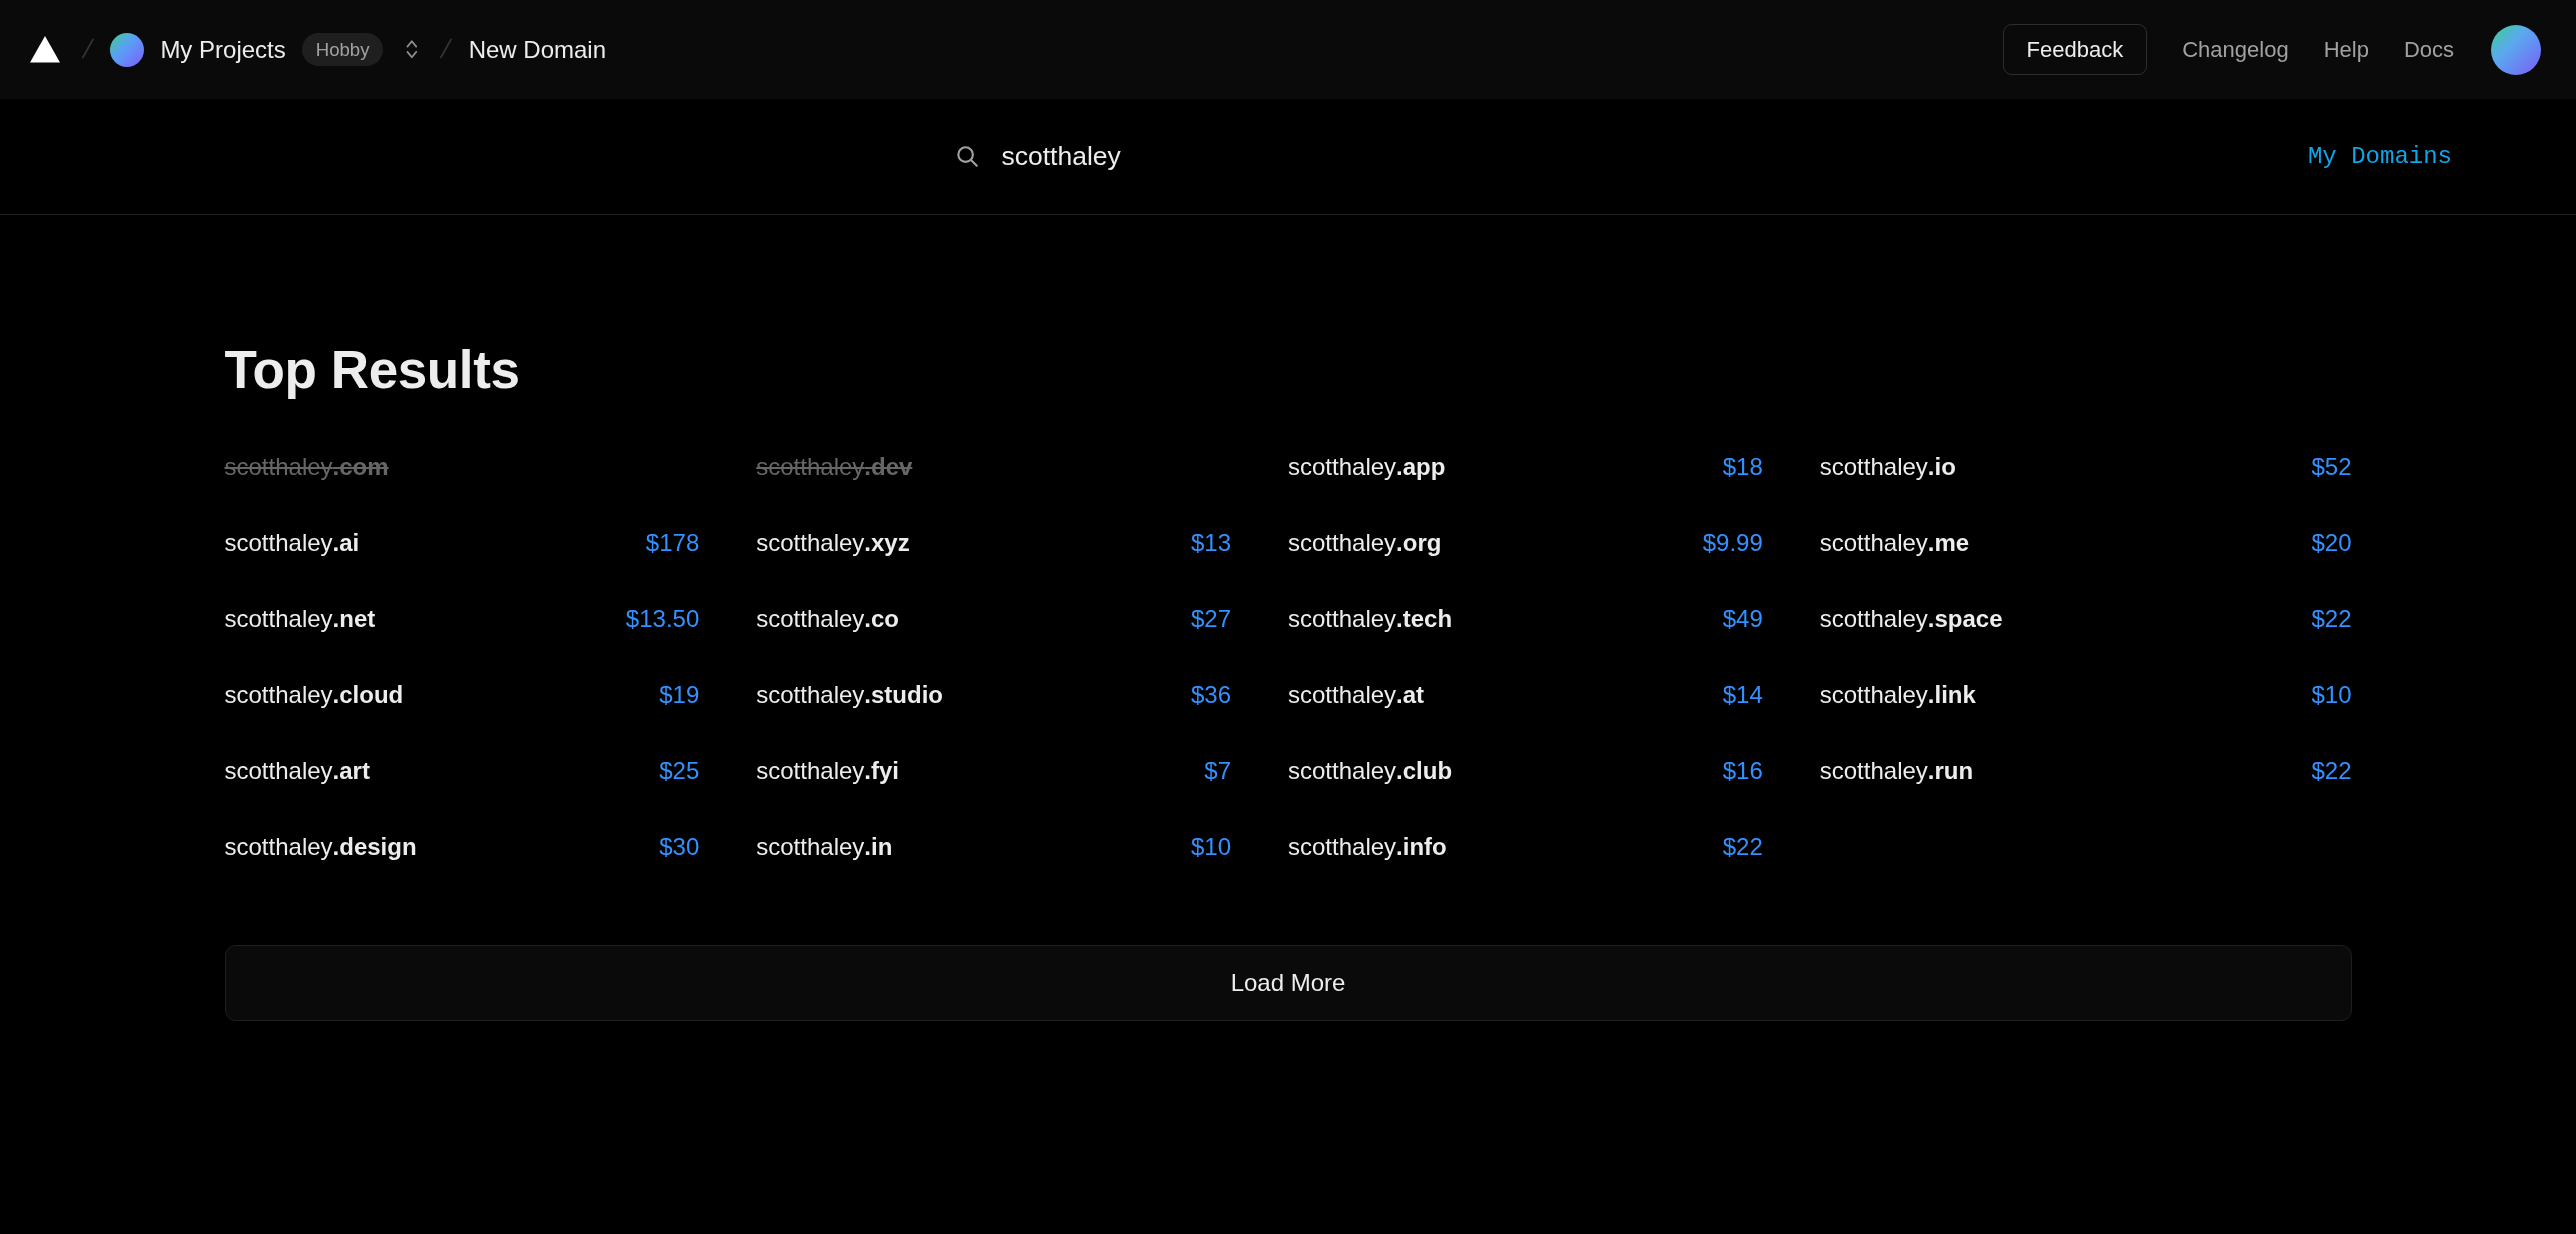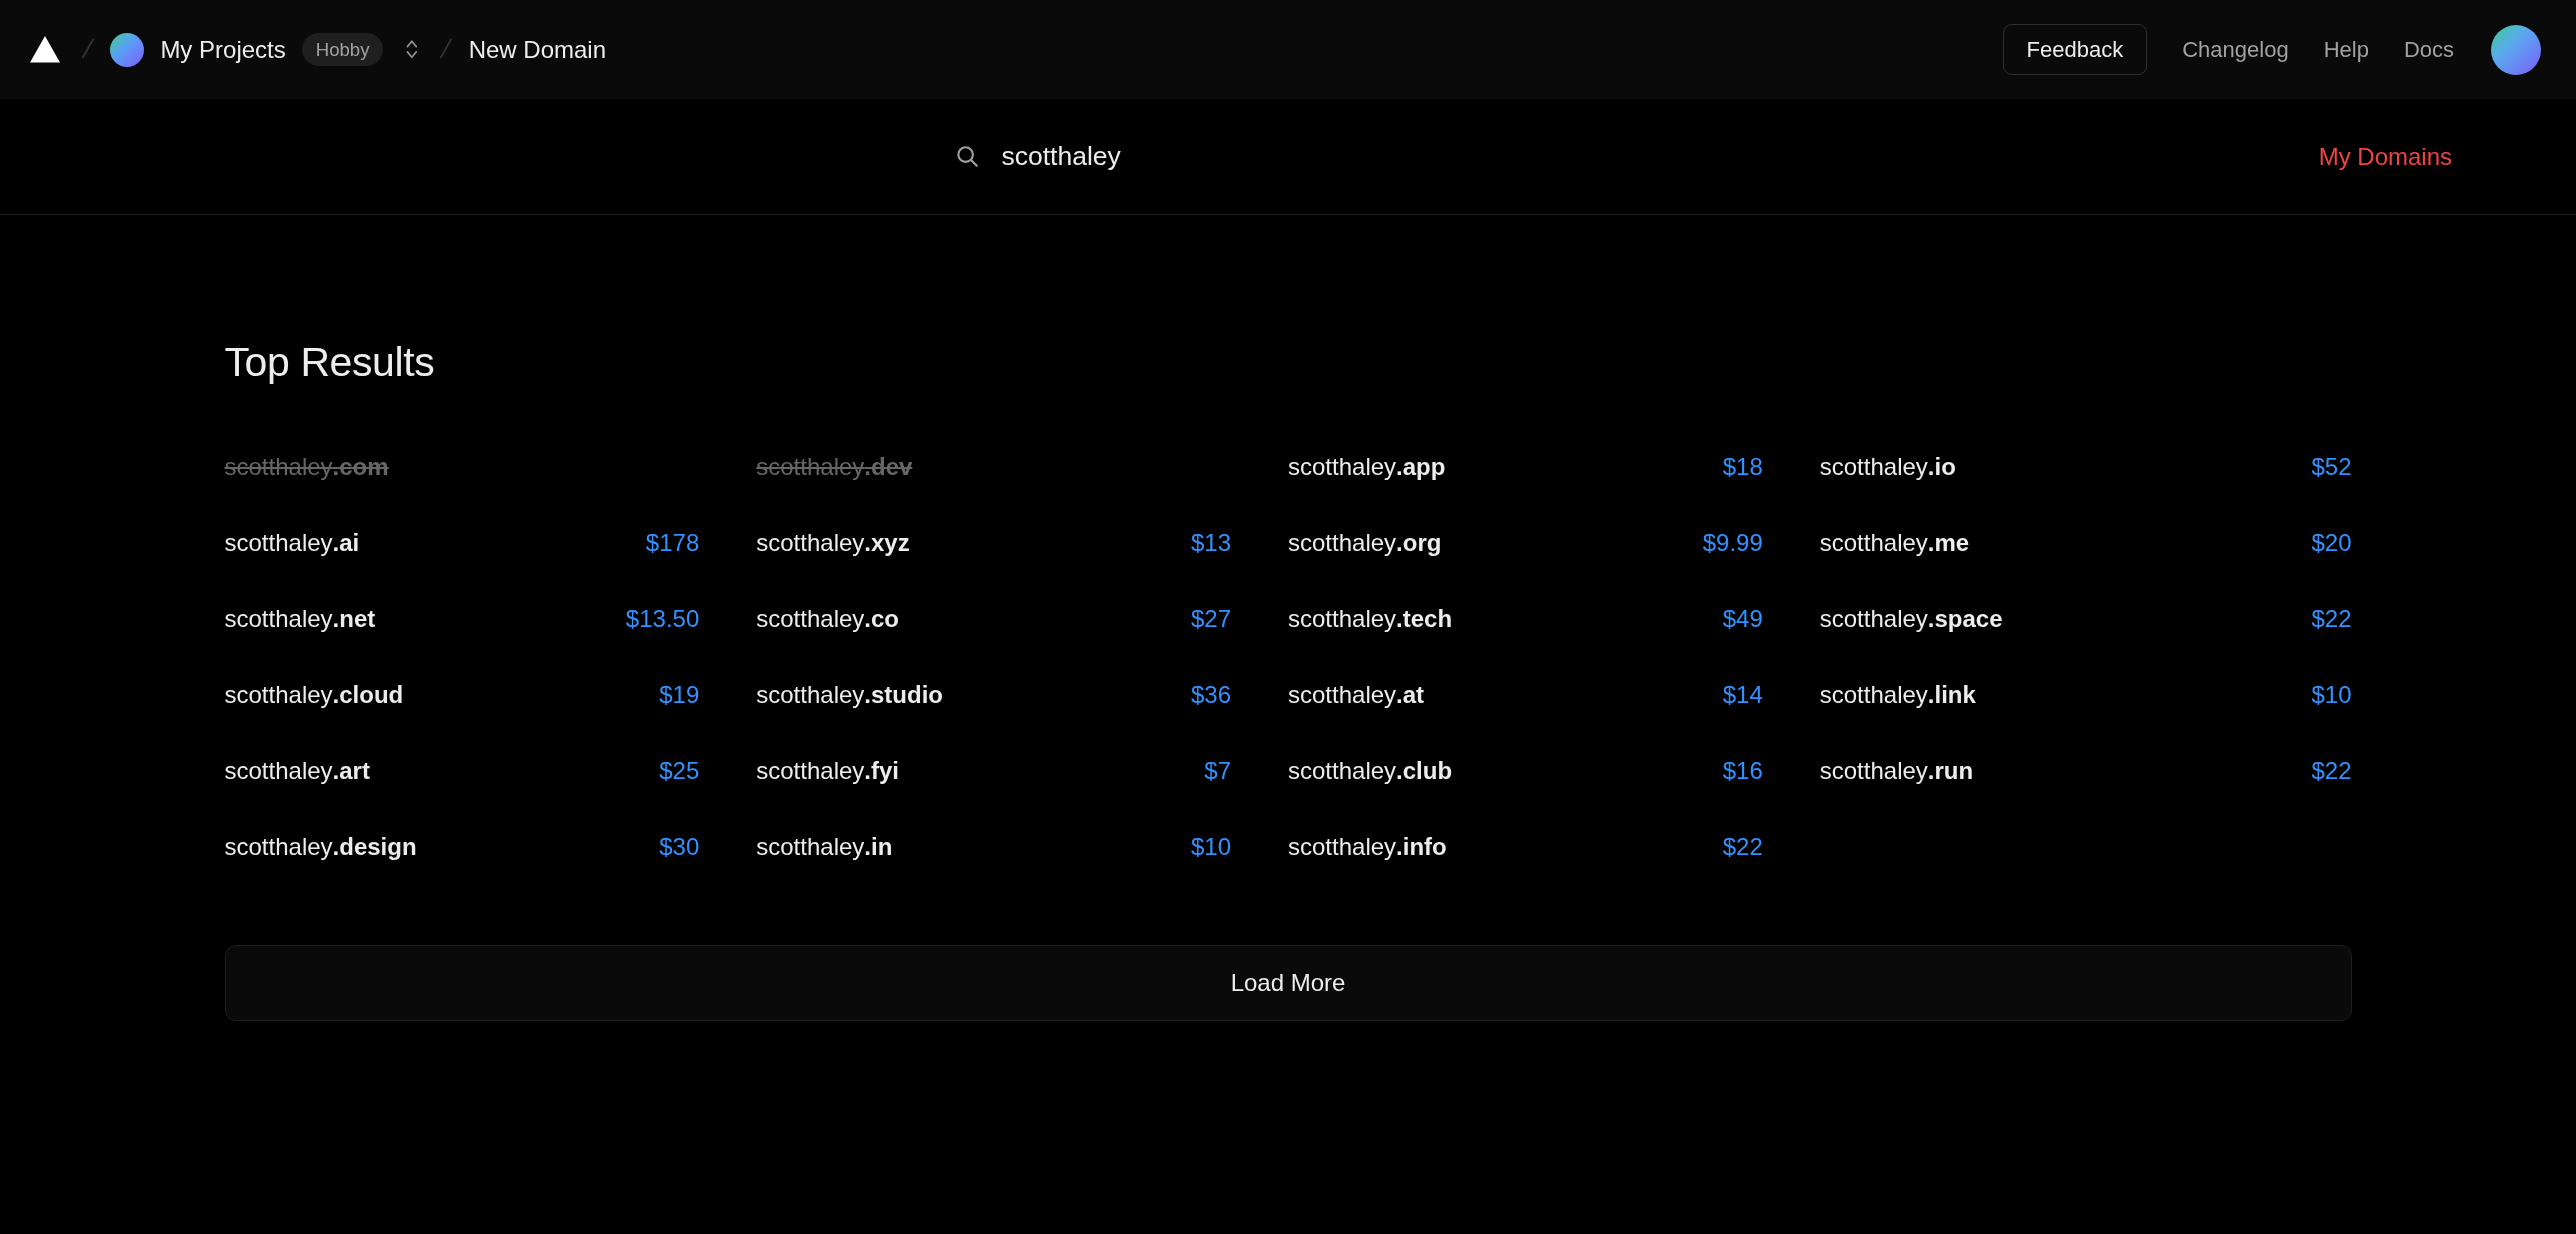--- a/index.html
+++ b/index.html
@@ -178,44 +178,45 @@
     font-family: inherit;
     width: 100%;
     padding: 0;
     line-height: 1.2;
   }
   .search-input::placeholder { color: #6b6b6b; }
 
   .my-domains-link {
     position: absolute;
     right: 124px;
-    color: #ef4444;
+    color: #0ea5e9;
     font-size: 24px;
     text-decoration: none;
     white-space: nowrap;
     cursor: pointer;
+    font-family: Liberation Mono, monospace;
   }
 
   
   .main {
     background: #000000;
     padding: 124px 0 0 0;
   }
 
   .container {
     width: 2127px;
     margin: 0 auto;
   }
 
   .page-title {
     color: #ededed;
-    font-size: 41px;
-    font-weight: 400;
+    font-size: 53px;
+    font-weight: 700;
     letter-spacing: -0.4px;
-    margin-bottom: 43px;
+    margin-bottom: 29px;
   }
 
   .results-grid {
     display: grid;
     grid-template-columns: repeat(4, 1fr);
     column-gap: 0;
     row-gap: 0;
   }
 
   .result-cell {

